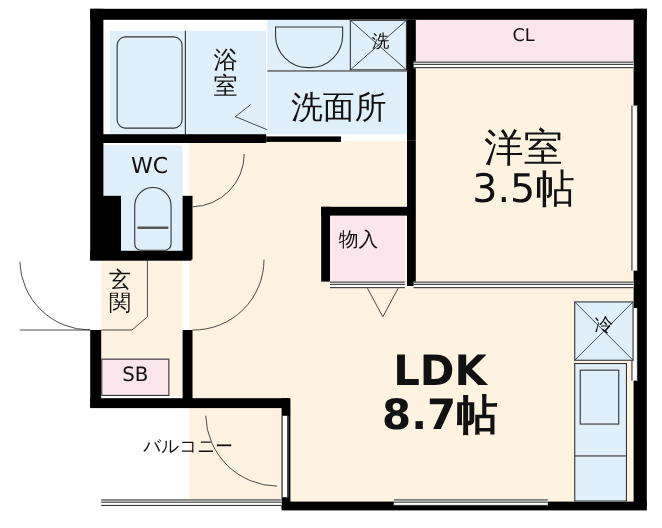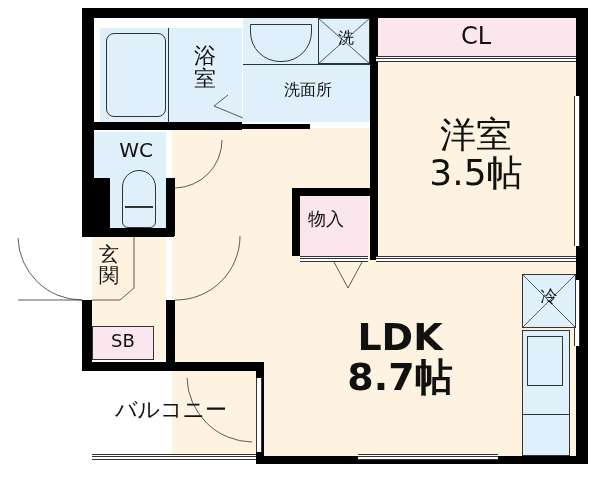--- a/index.html
+++ b/index.html
@@ -84,26 +84,26 @@
     <line x1="54" y1="0" x2="0" y2="54" stroke="#333" stroke-width="0.8"></line>
   </svg>
 <div class="abs thin" style="left:522px;top:330px;width:48px;height:126px;background:#dff0fa;"></div>
 <div class="abs thin" style="left:527px;top:336px;width:36px;height:50px;background:#dff0fa;"></div>
 <div class="abs" style="left:522px;top:414px;width:48px;height:1px;background:#333;"></div>
 
 <div class="abs thin room-pink" style="left:92px;top:326px;width:62px;height:34px;"></div>
 
 <div class="lbl" style="left:180px;top:44px;width:50px;font-size:22px;">浴
 室</div>
-<div class="lbl" style="left:248px;top:82px;width:120px;font-size:16px;">洗面所</div>
+<div class="lbl" style="left:248px;top:82px;width:120px;font-size:29px;">洗面所</div>
 <div class="lbl" style="left:326px;top:30px;width:40px;font-size:16px;">洗</div>
-<div class="lbl" style="left:376px;top:24px;width:200px;font-size:24px;">CL</div>
+<div class="lbl" style="left:376px;top:24px;width:200px;font-size:16px;">CL</div>
 <div class="lbl" style="left:376px;top:116px;width:200px;font-size:36px;">洋室
 3.5帖</div>
 <div class="lbl" style="left:106px;top:140px;width:60px;font-size:20px;">WC</div>
 <div class="lbl" style="left:300px;top:210px;width:52px;font-size:18px;">物入</div>
 <div class="lbl" style="left:94px;top:244px;width:30px;font-size:20px;">玄
 関</div>
 <div class="lbl" style="left:92px;top:332px;width:62px;font-size:18px;">SB</div>
 <div class="lbl" style="left:300px;top:318px;width:200px;font-size:38px;font-weight:bold;">LDK
 8.7帖</div>
 <div class="lbl" style="left:522px;top:288px;width:54px;font-size:17px;">冷</div>
-<div class="lbl" style="left:96px;top:398px;width:150px;font-size:22px;">バルコニー</div>
+<div class="lbl" style="left:96px;top:398px;width:150px;font-size:16px;">バルコニー</div>
 
 </body></html>

